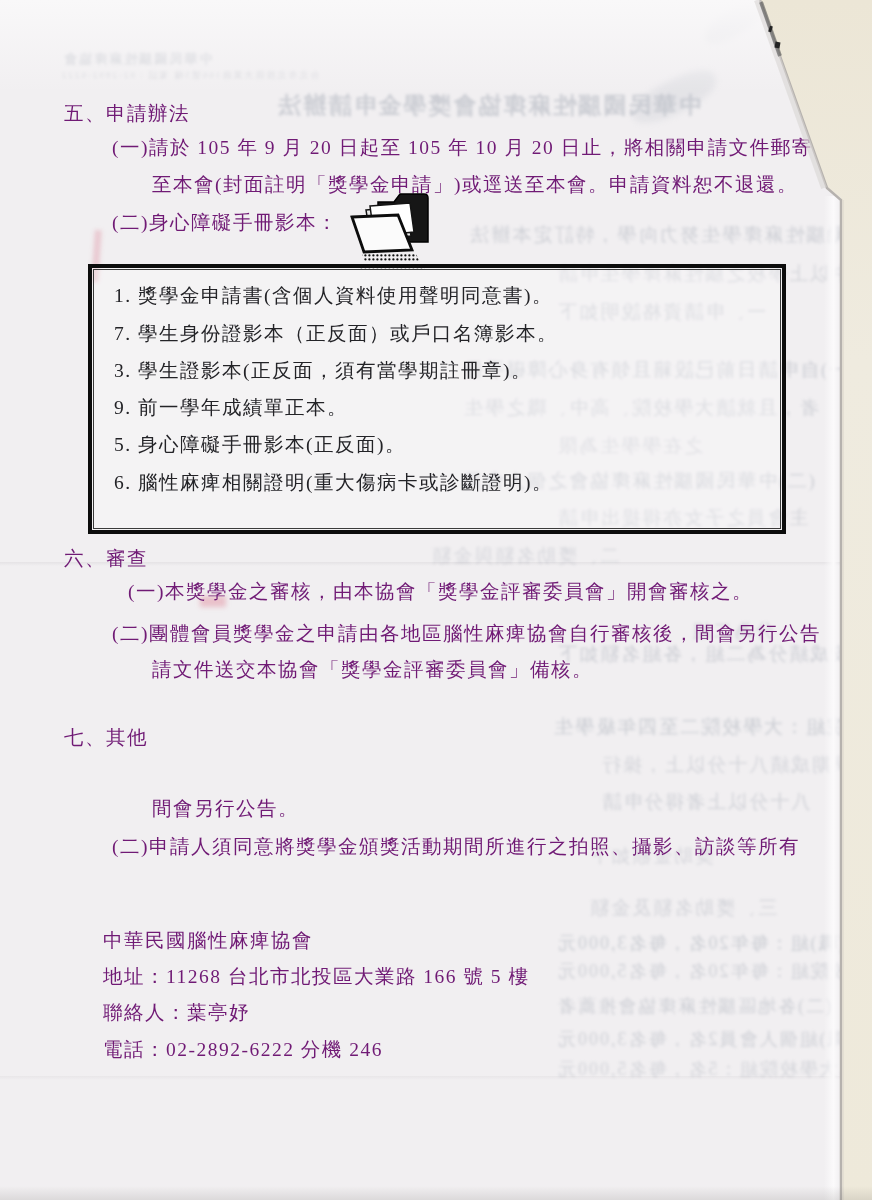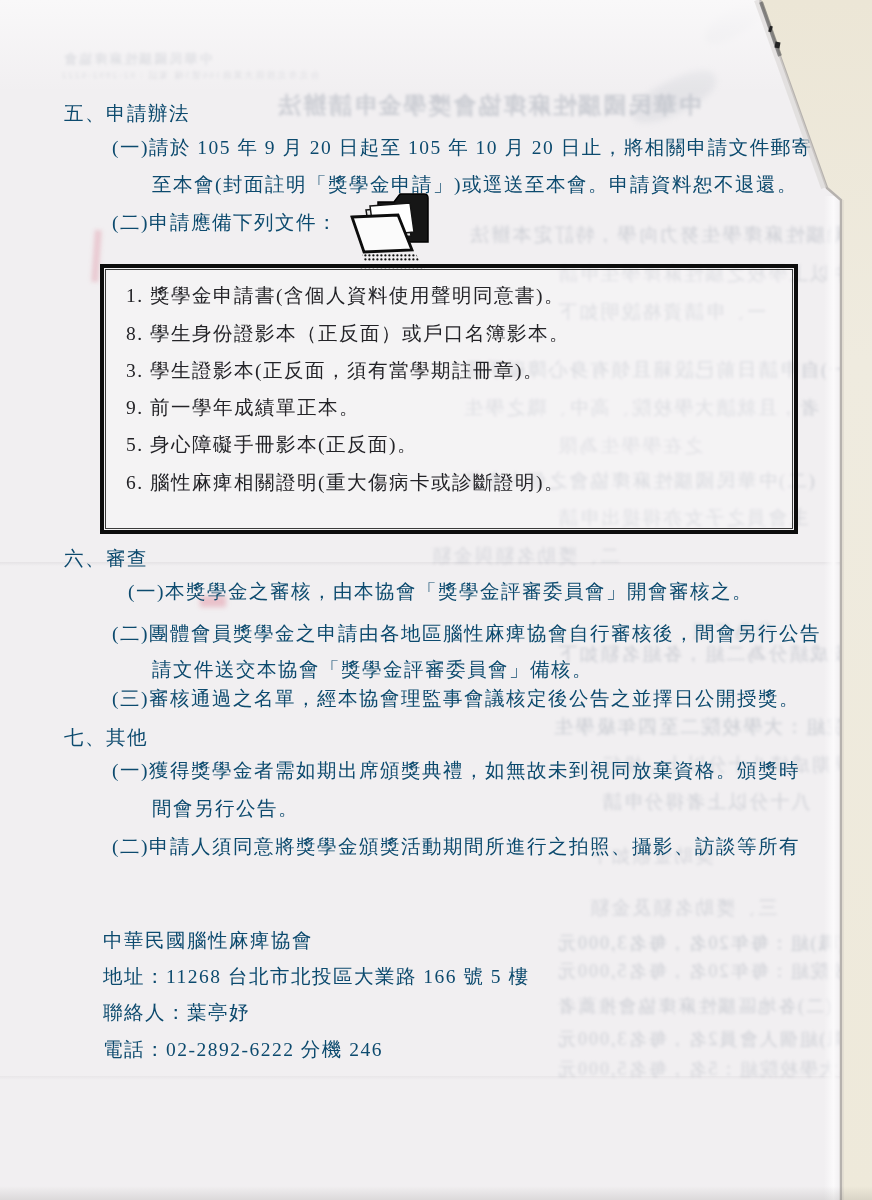--- a/index.html
+++ b/index.html
@@ -42,26 +42,26 @@
   .ghost-swoosh{
     position:absolute;z-index:1;border-radius:60% 40% 55% 45%;
     background:#b9bec7;filter:blur(3px);pointer-events:none;
   }
   
   .content{position:absolute;inset:0;z-index:3;}
   .ln{
     position:absolute;
     font-size:19.5px;
     letter-spacing:1.5px;
-    color:#0c4a6e;
+    color:#701a75;
     white-space:nowrap;
   }
   
   .docbox{
-    position:absolute;left:100px;top:264px;width:690px;height:262px;
+    position:absolute;left:88px;top:264px;width:690px;height:262px;
     border:4px solid #0c0c0c;
     background:rgba(255,255,255,.25);
     z-index:3;
   }
   .docbox-inner{
     position:absolute;inset:1px;border:1px solid #3a3a3a;pointer-events:none;
   }
   .box-item{
     position:absolute;left:22px;
     font-size:19.5px;letter-spacing:1.5px;color:#232327;white-space:nowrap;
@@ -129,21 +129,21 @@
   <div class="crease" style="top:562px;"></div>
   <div class="crease" style="top:1076px;opacity:.7;"></div>
   <div class="smudge-red-left"></div>
   <div class="smudge-red-mid"></div>
 
   <div class="content">
 
     <div class="ln" style="top:100px;left:64px">五、申請辦法</div>
     <div class="ln" style="top:134px;left:112px">(一)請於 105 年 9 月 20 日起至 105 年 10 月 20 日止，將相關申請文件郵寄</div>
     <div class="ln" style="top:171px;left:152px">至本會(封面註明「獎學金申請」)或逕送至本會。申請資料恕不退還。</div>
-    <div class="ln" style="top:209px;left:112px">(二)申請應備下列文件：</div>
+    <div class="ln" style="top:209px;left:112px">(二)身心障礙手冊影本：</div>
 
     <div class="folder-wrap">
       <svg width="92" height="86" viewBox="0 0 92 86">
         <defs>
           <pattern id="dots" width="4" height="4" patternUnits="userSpaceOnUse">
             <circle cx="1.4" cy="1.4" r="1.15" fill="#101010"></circle>
           </pattern>
         </defs>
 
         <polygon points="18,64 72,64 76,72 21,72" fill="url(#dots)"></polygon>
@@ -154,35 +154,33 @@
         <polygon points="22,20 62,16 67,46 27,50" fill="#e9e9e9" stroke="#141414" stroke-width="1.5"></polygon>
         <polygon points="26,16 66,13 70,42 30,46" fill="#ffffff" stroke="#141414" stroke-width="1.5"></polygon>
 
         <polygon points="8,27 54,25 68,60 20,62" fill="#fbfbfb" stroke="#0c0c0c" stroke-width="2.8"></polygon>
       </svg>
     </div>
 
     <div class="docbox">
       <div class="docbox-inner"></div>
       <div class="box-item" style="top:14px">1. 獎學金申請書(含個人資料使用聲明同意書)。</div>
-      <div class="box-item" style="top:52px">8. 學生身份證影本（正反面）或戶口名簿影本。</div>
+      <div class="box-item" style="top:52px">7. 學生身份證影本（正反面）或戶口名簿影本。</div>
       <div class="box-item" style="top:89px">3. 學生證影本(正反面，須有當學期註冊章)。</div>
       <div class="box-item" style="top:126px">9. 前一學年成績單正本。</div>
       <div class="box-item" style="top:163px">5. 身心障礙手冊影本(正反面)。</div>
       <div class="box-item" style="top:201px">6. 腦性麻痺相關證明(重大傷病卡或診斷證明)。</div>
     </div>
 
     <div class="ln" style="top:545px;left:64px">六、審查</div>
     <div class="ln" style="top:578px;left:128px">(一)本獎學金之審核，由本協會「獎學金評審委員會」開會審核之。</div>
     <div class="ln" style="top:620px;left:112px">(二)團體會員獎學金之申請由各地區腦性麻痺協會自行審核後，間會另行公告</div>
     <div class="ln" style="top:656px;left:152px">請文件送交本協會「獎學金評審委員會」備核。</div>
-    <div class="ln" style="top:685px;left:112px">(三)審核通過之名單，經本協會理監事會議核定後公告之並擇日公開授獎。</div>
 
     <div class="ln" style="top:724px;left:64px">七、其他</div>
-    <div class="ln" style="top:757px;left:112px">(一)獲得獎學金者需如期出席頒獎典禮，如無故未到視同放棄資格。頒獎時</div>
     <div class="ln" style="top:795px;left:152px">間會另行公告。</div>
     <div class="ln" style="top:833px;left:112px">(二)申請人須同意將獎學金頒獎活動期間所進行之拍照、攝影、訪談等所有</div>
 
     <div class="ln" style="top:927px;left:103px">中華民國腦性麻痺協會</div>
     <div class="ln" style="top:963px;left:103px">地址：11268 台北市北投區大業路 166 號 5 樓</div>
     <div class="ln" style="top:999px;left:103px">聯絡人：葉亭妤</div>
     <div class="ln" style="top:1036px;left:103px">電話：02-2892-6222 分機 246</div>
   </div>
 
   <div class="edge-highlight"></div>

